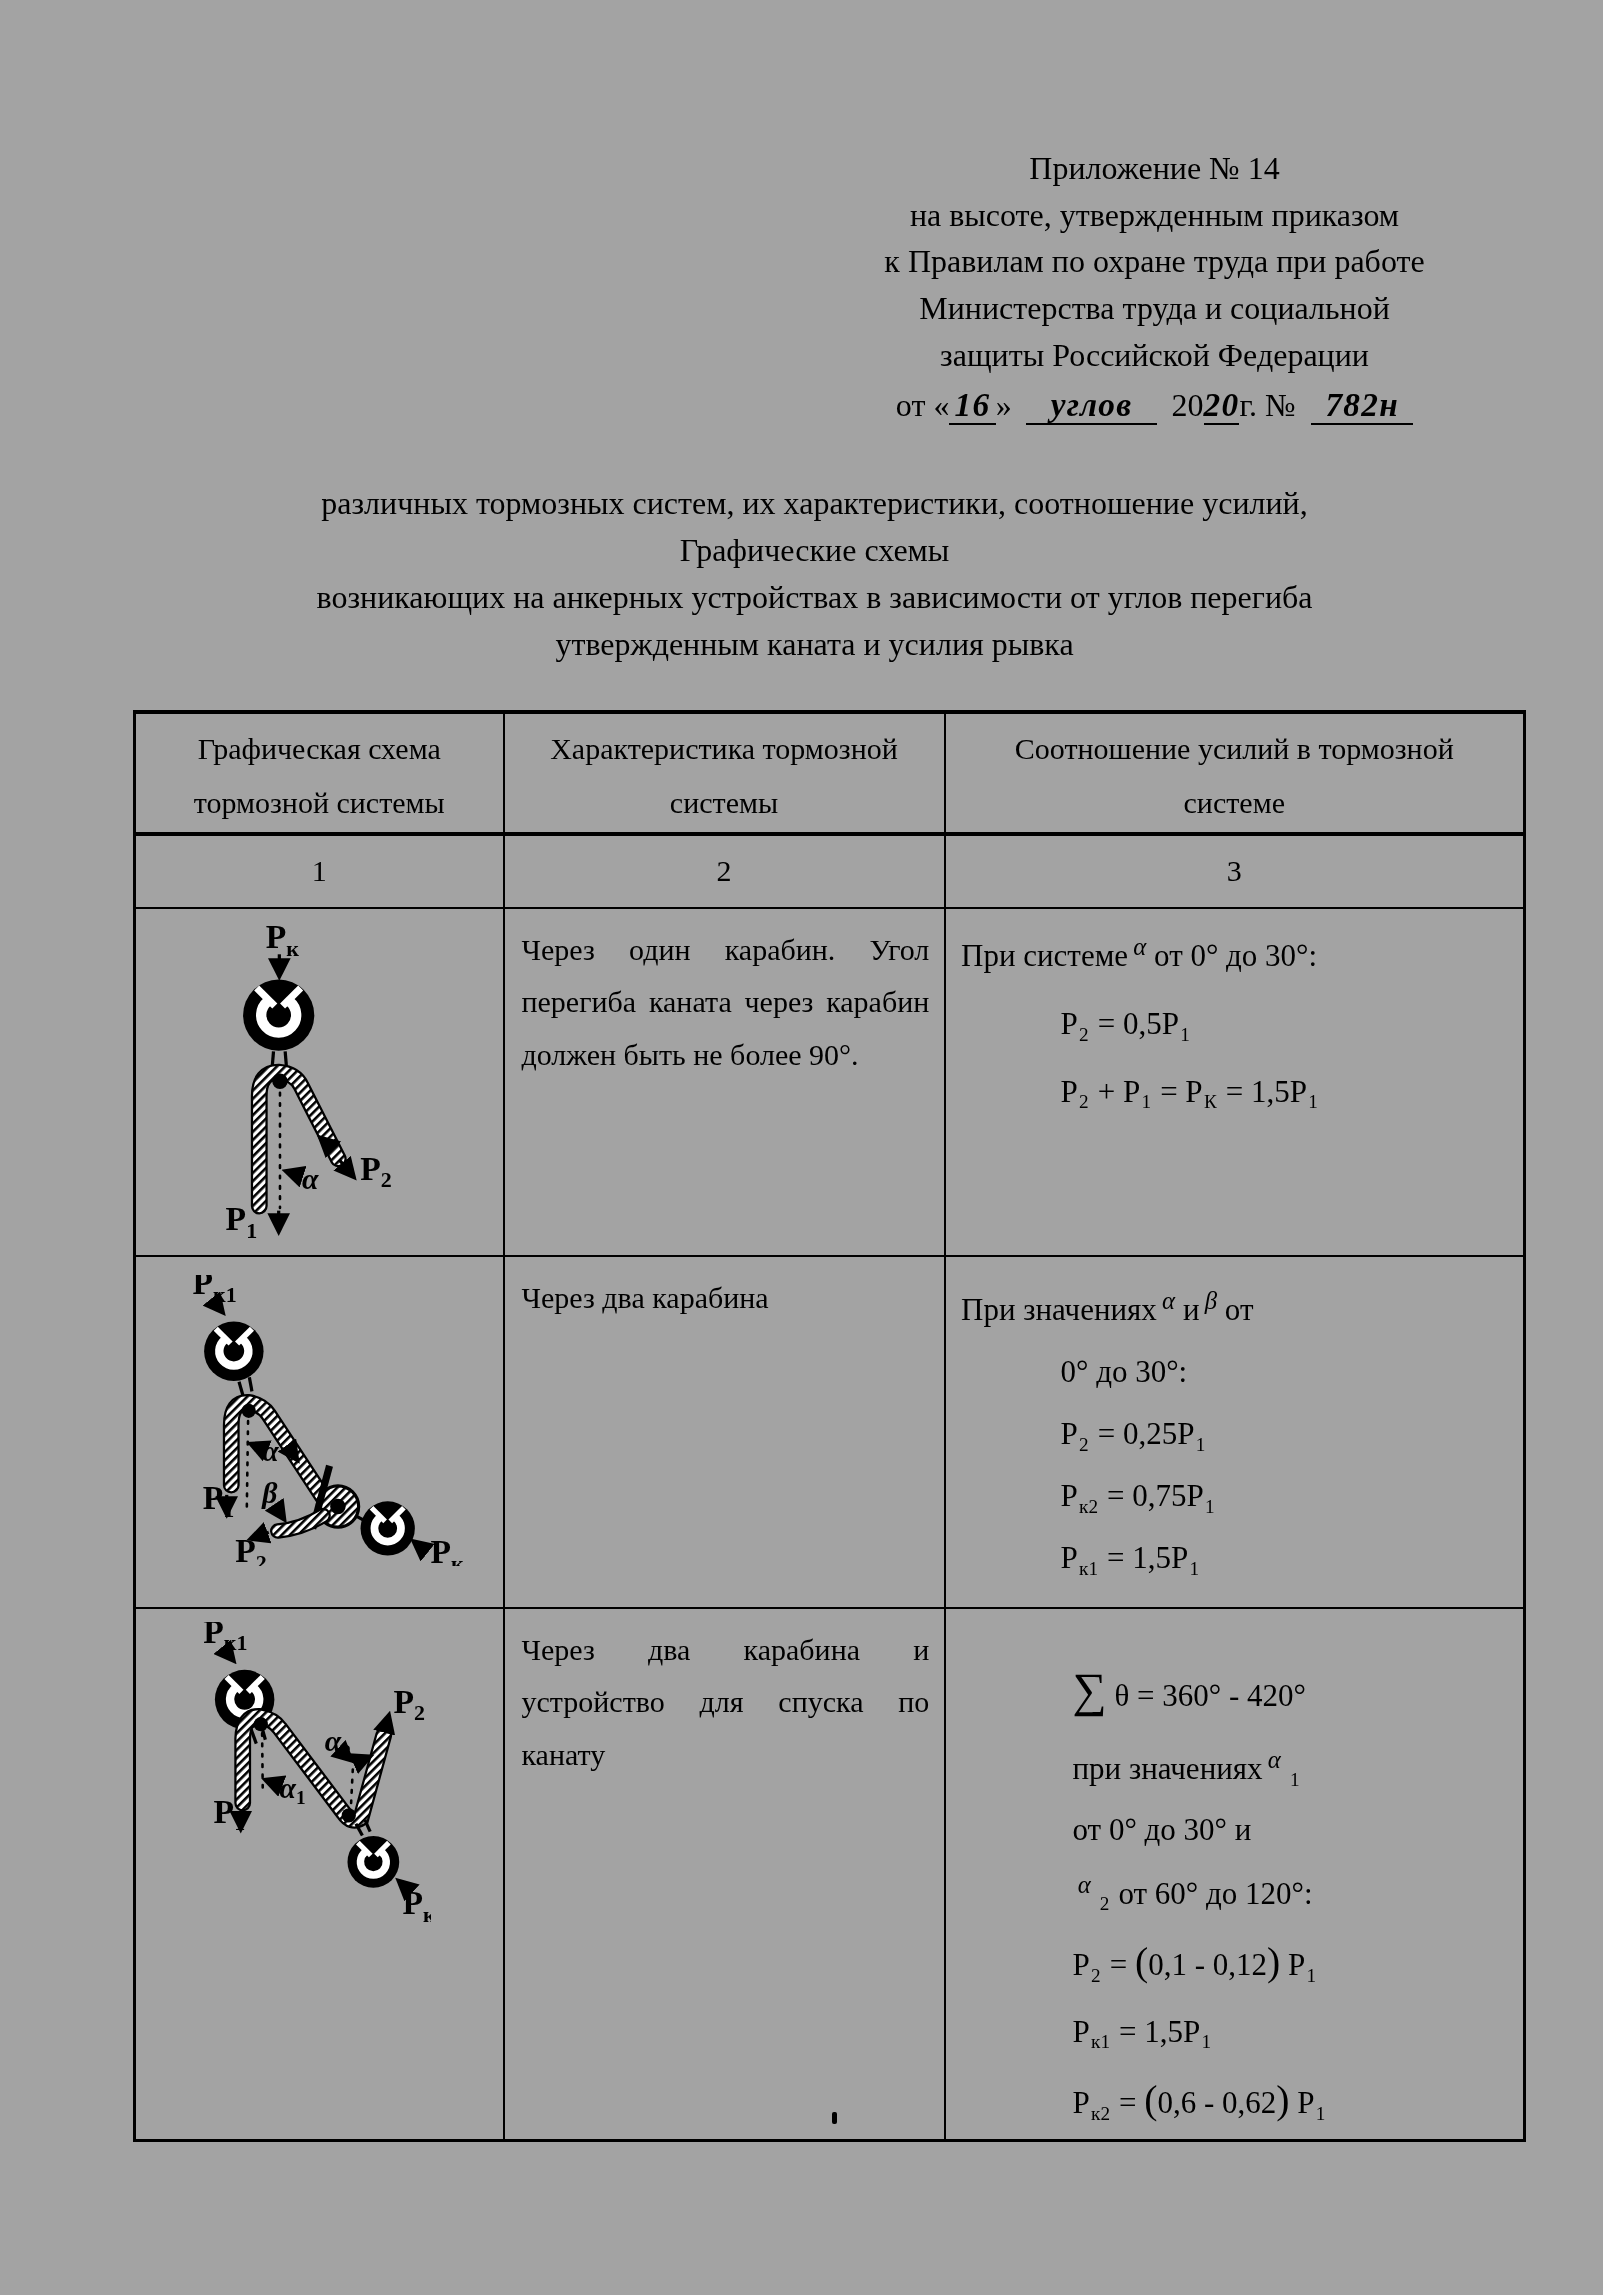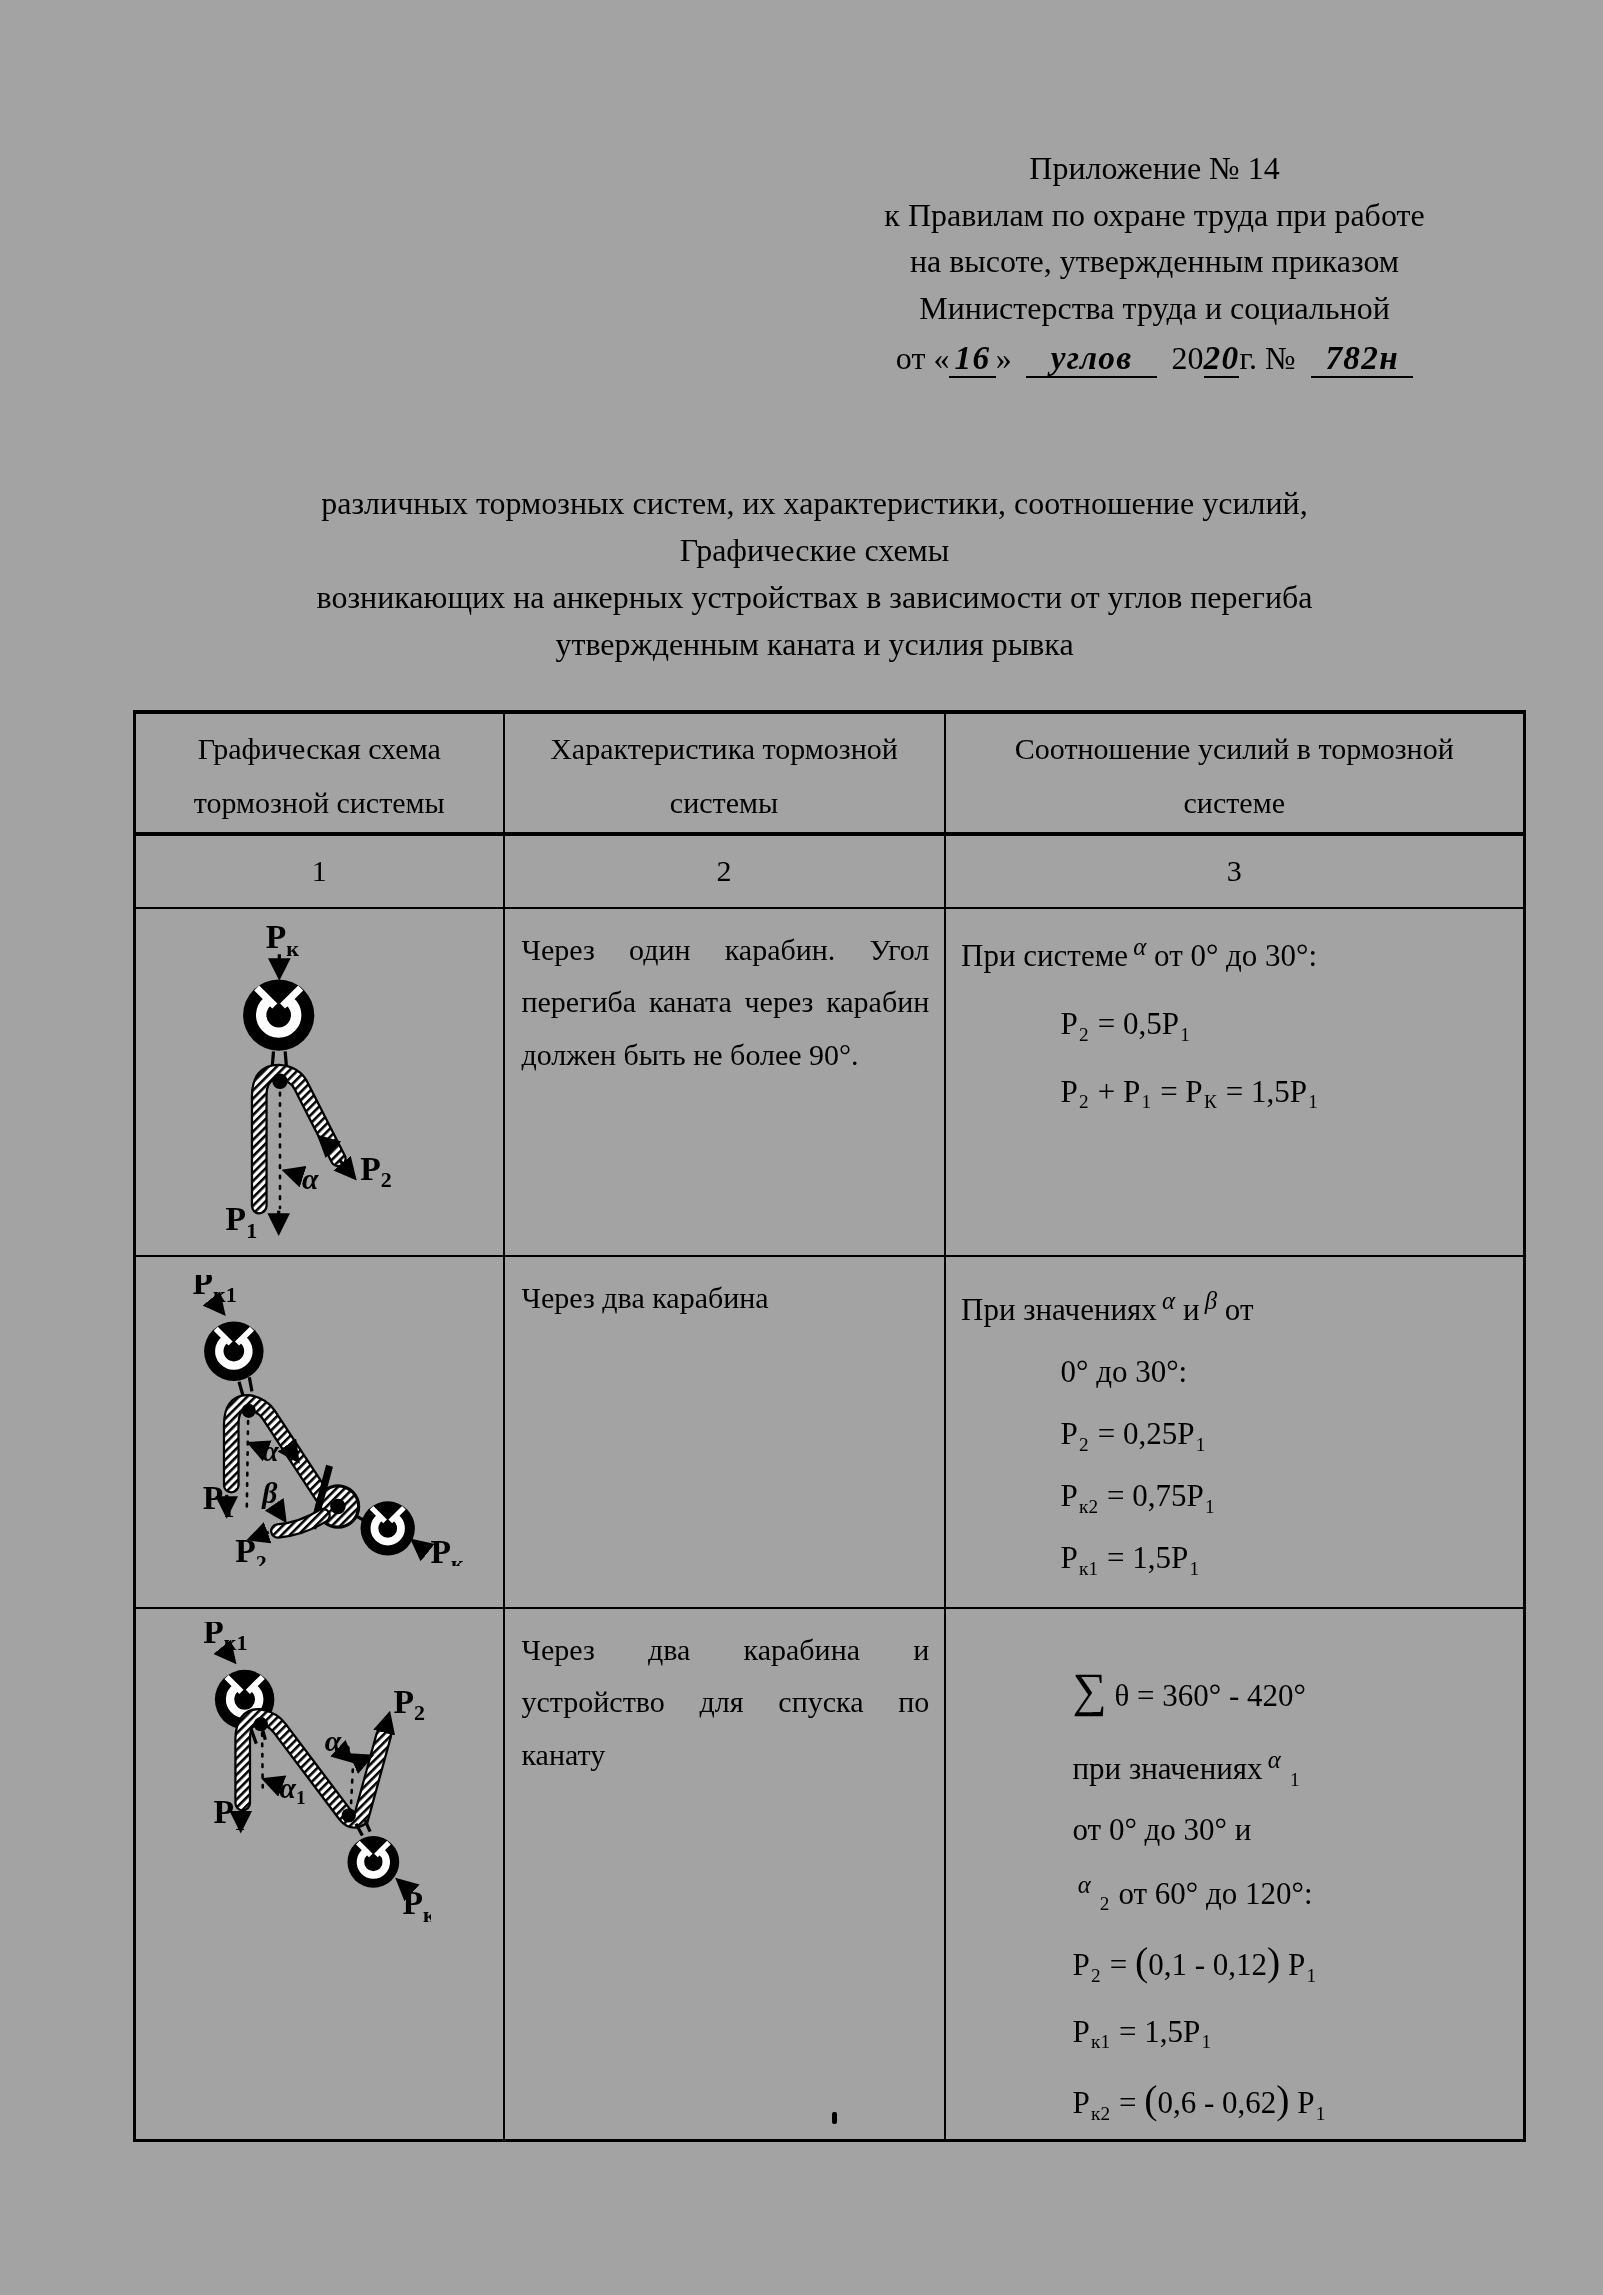--- a/index.html
+++ b/index.html
@@ -108,23 +108,24 @@
   
   .artifact{position:absolute;left:832px;top:2112px;width:4.5px;height:11.6px;background:#000;border-radius:1.9px;}
 </style>
 </head>
 <body>
 
 <div class="page">
 
   <div class="header-block">
     <div>Приложение № 14</div>
+    <div>на высоте, утвержденным приказом</div>
     <div>к Правилам по охране труда при работе</div>
-    <div>на высоте, утвержденным приказом</div>
     <div>Министерства труда и социальной</div>
+    <div>защиты Российской Федерации</div>
     <div class="date-line">
       <span>от «</span><span class="hand blank day">16</span><span>» </span><span class="hand blank month">углов</span><span> 20</span><span class="hand blank">20</span><span>г. № </span><span class="hand blank num">782н</span>
     </div>
   </div>
 
   <div class="doc-title">
     <div>различных тормозных систем, их характеристики, соотношение усилий,</div>
     <div>Графические схемы</div>
     <div>возникающих на анкерных устройствах в зависимости от углов перегиба</div>
     <div>утвержденным каната и усилия рывка</div>

